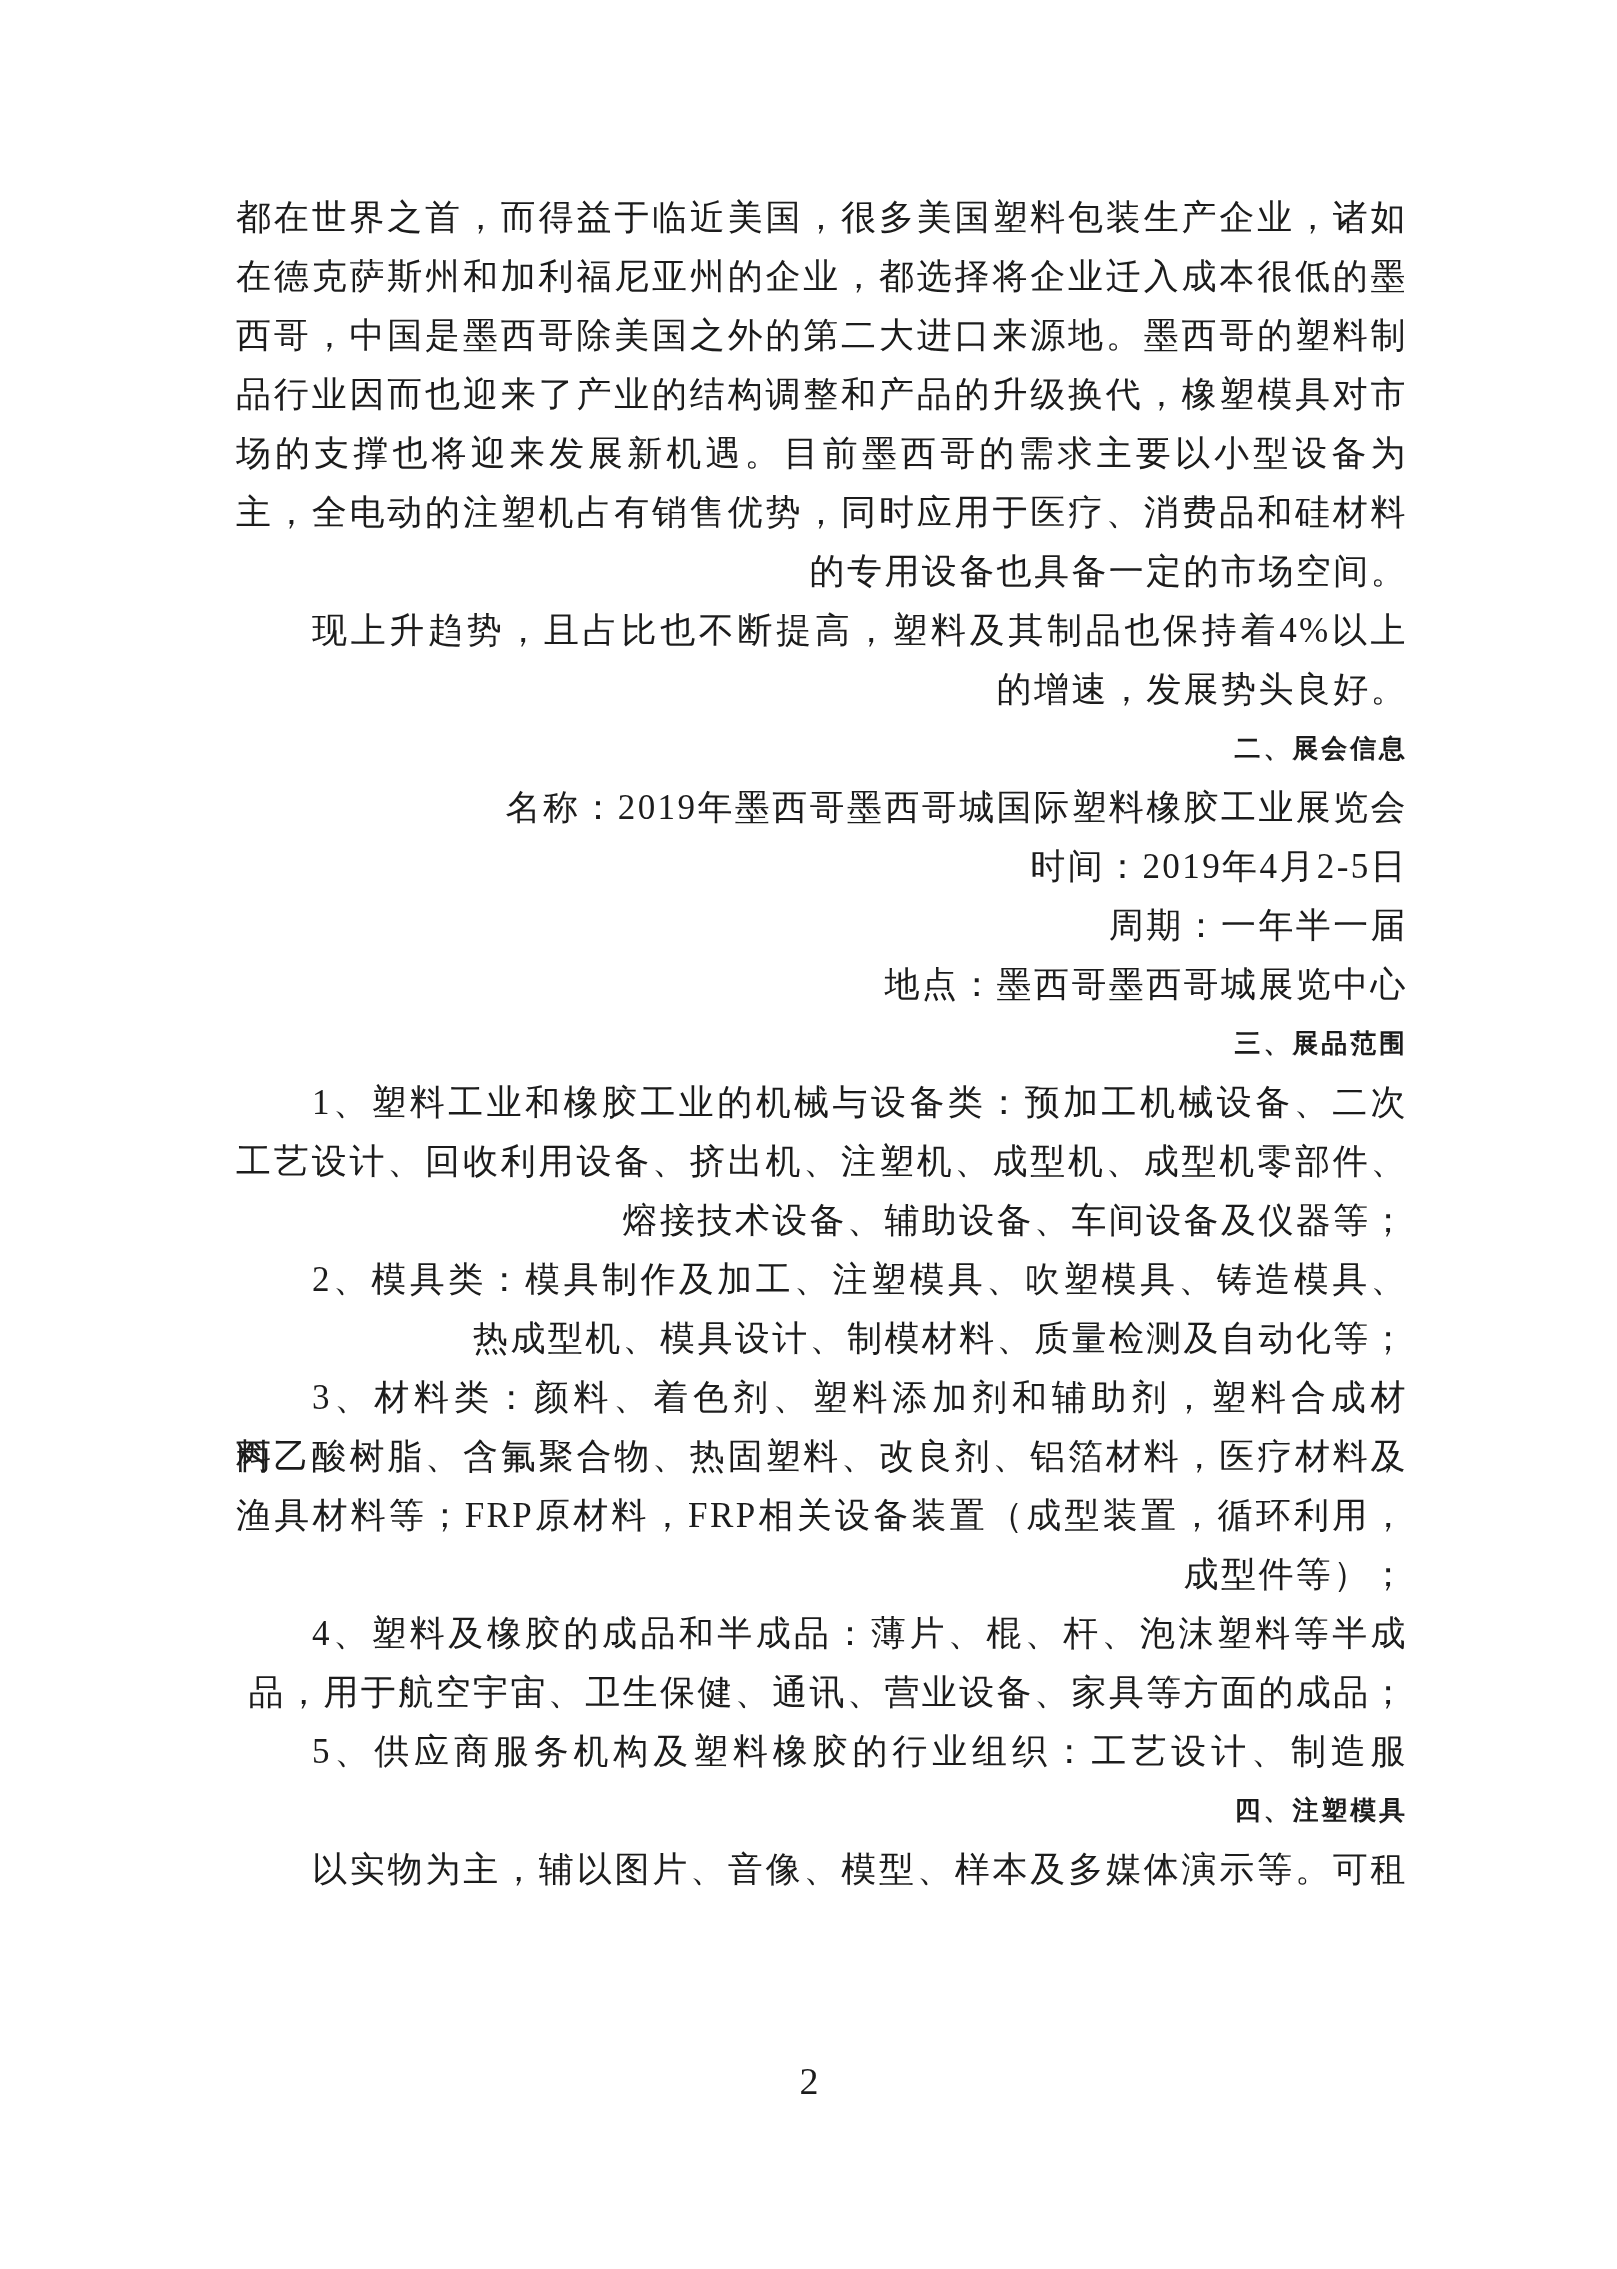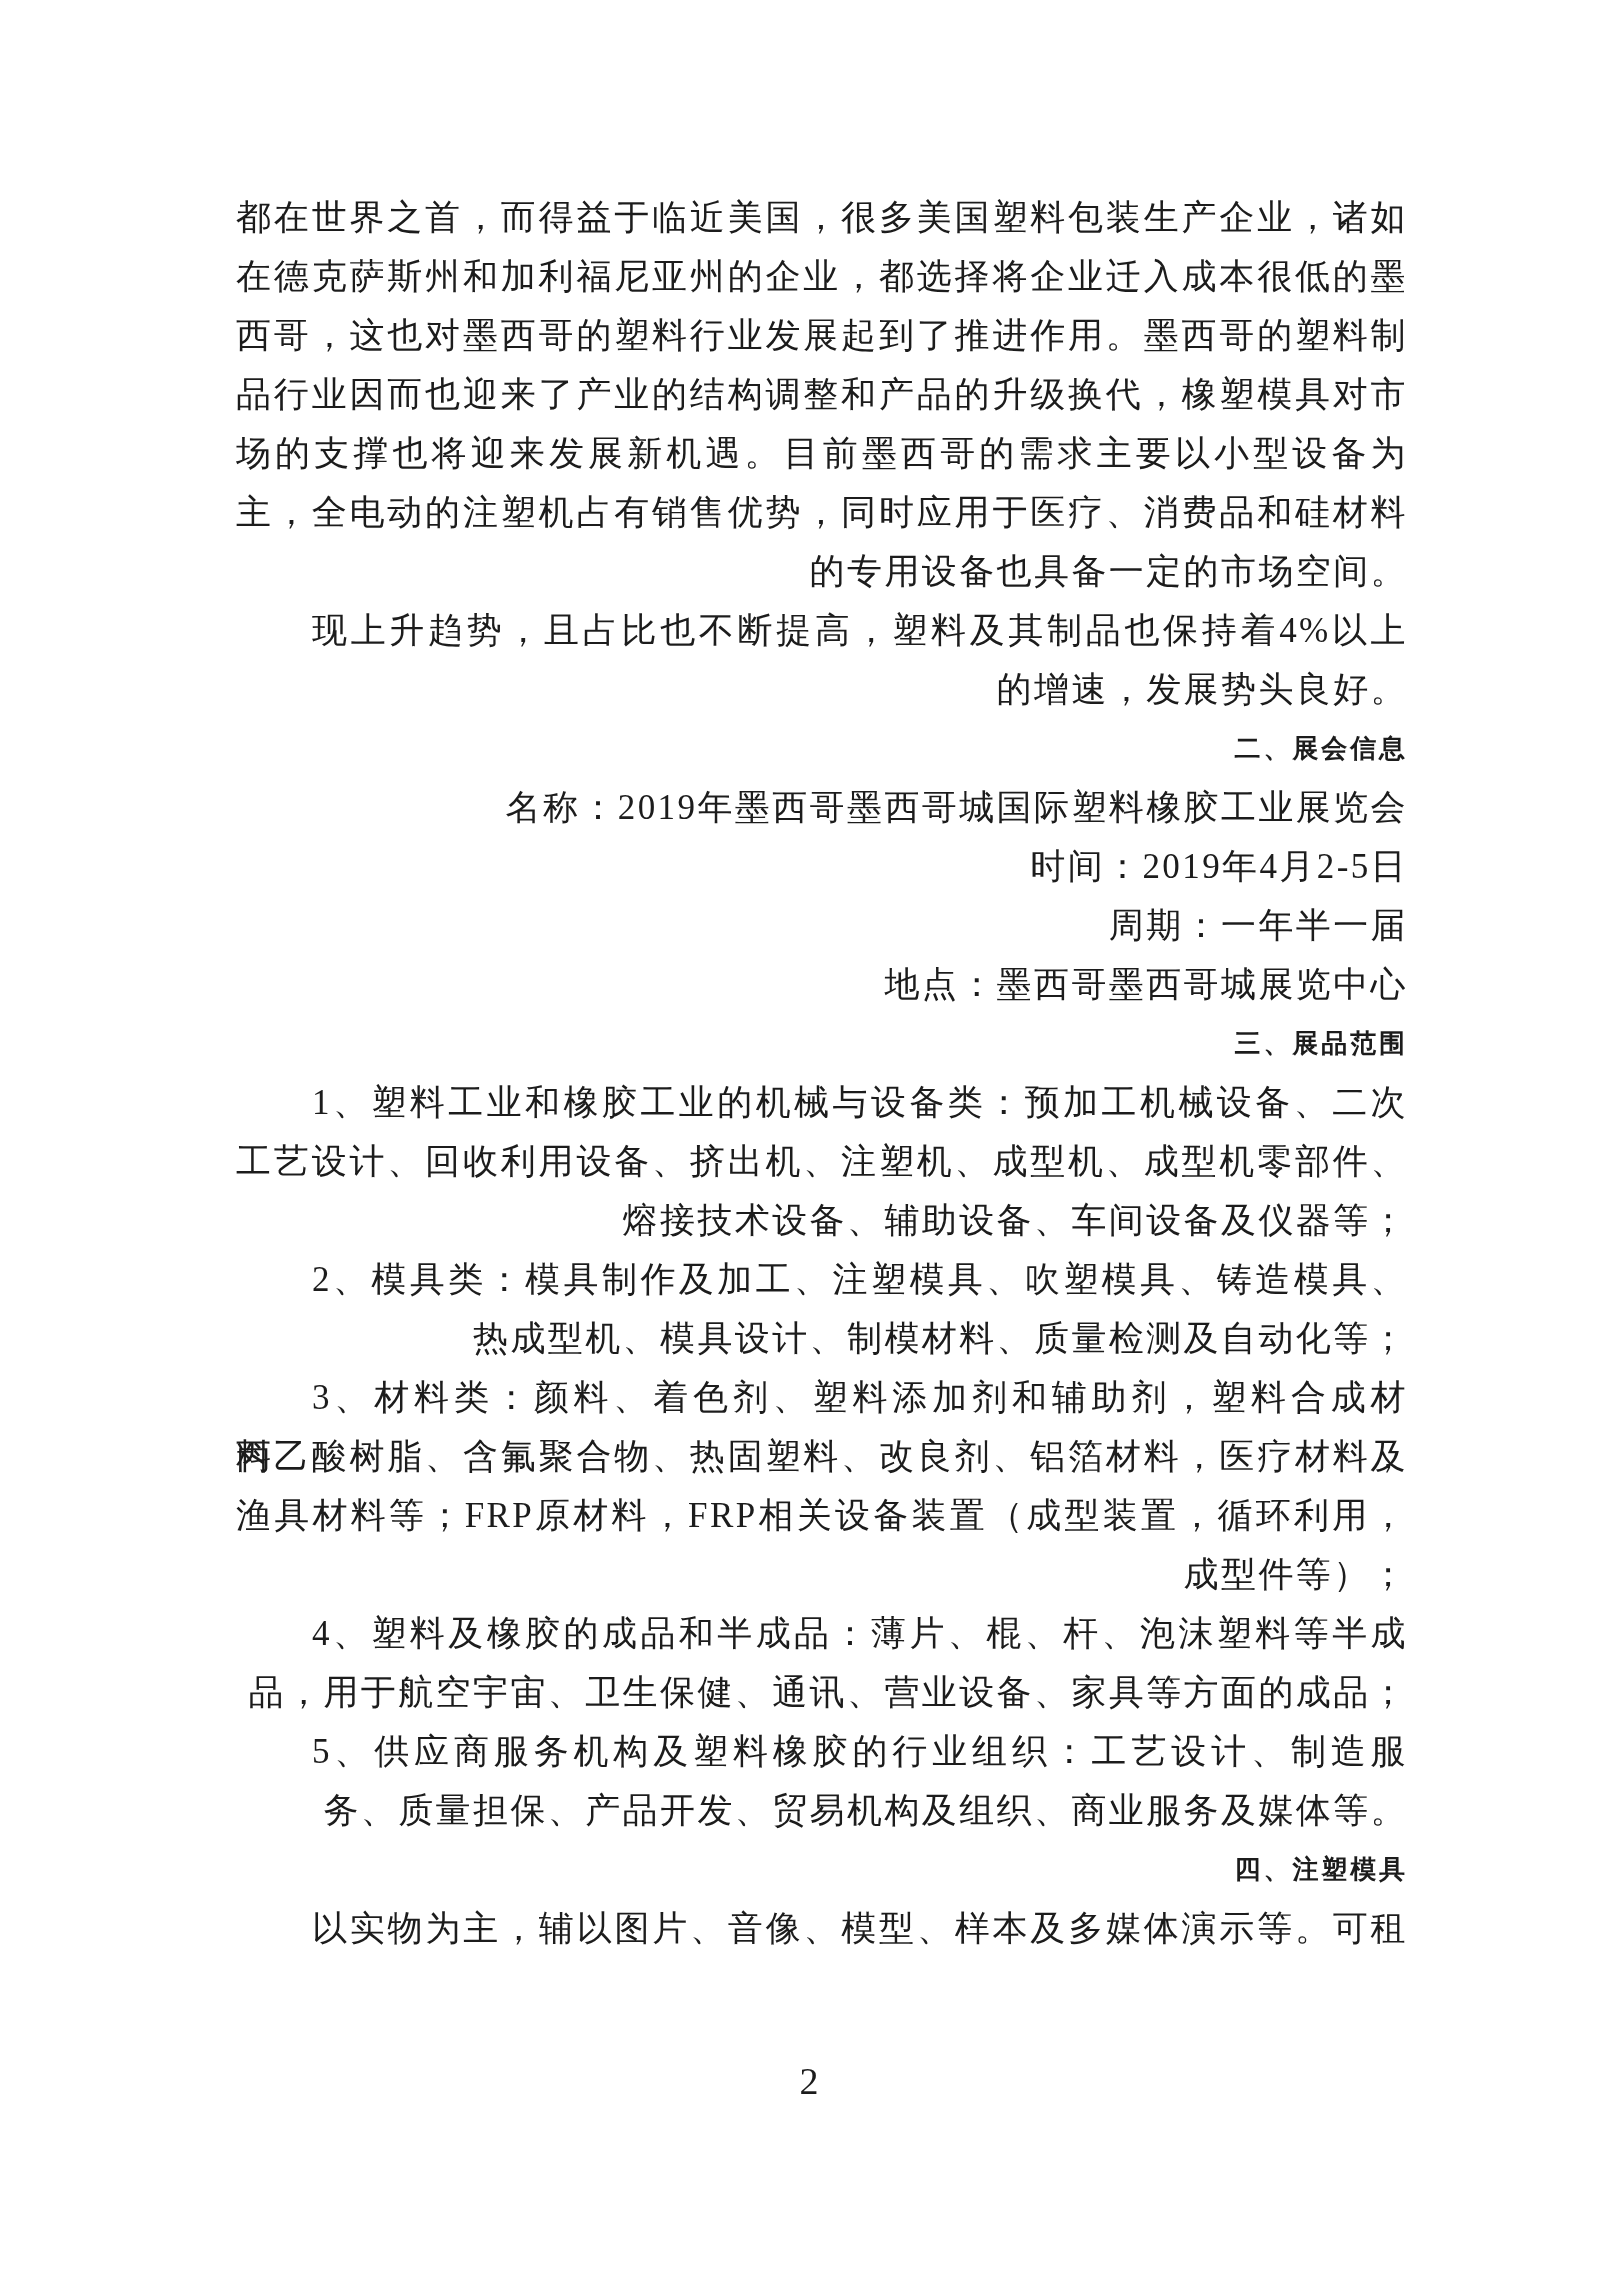--- a/index.html
+++ b/index.html
@@ -62,21 +62,21 @@
     color: #1c1c1c;
   }
 </style>
 </head>
 <body>
 
 <div class="page">
   <div class="content">
       <div class="line fill">都在世界之首，而得益于临近美国，很多美国塑料包装生产企业，诸如</div>
       <div class="line fill">在德克萨斯州和加利福尼亚州的企业，都选择将企业迁入成本很低的墨</div>
-      <div class="line fill">西哥，这也对墨西哥的塑料行业发展起到了推进作用。墨西哥的塑料制</div>
+      <div class="line fill">西哥，中国是墨西哥除美国之外的第二大进口来源地。墨西哥的塑料制</div>
       <div class="line fill">品行业因而也迎来了产业的结构调整和产品的升级换代，橡塑模具对市</div>
       <div class="line fill">场的支撑也将迎来发展新机遇。目前墨西哥的需求主要以小型设备为</div>
       <div class="line fill">主，全电动的注塑机占有销售优势，同时应用于医疗、消费品和硅材料</div>
       <div class="line">的专用设备也具备一定的市场空间。</div>
       <div class="line indent fill">现上升趋势，且占比也不断提高，塑料及其制品也保持着4%以上</div>
       <div class="line">的增速，发展势头良好。</div>
       <div class="line heading indent">二、展会信息</div>
       <div class="line indent">名称：2019年墨西哥墨西哥城国际塑料橡胶工业展览会</div>
       <div class="line indent">时间：2019年4月2-5日</div>
       <div class="line indent">周期：一年半一届</div>
@@ -87,19 +87,18 @@
       <div class="line">熔接技术设备、辅助设备、车间设备及仪器等；</div>
       <div class="line indent fill">2、模具类：模具制作及加工、注塑模具、吹塑模具、铸造模具、</div>
       <div class="line">热成型机、模具设计、制模材料、质量检测及自动化等；</div>
       <div class="line indent fill">3、材料类：颜料、着色剂、塑料添加剂和辅助剂，塑料合成材料，</div>
       <div class="line fill">丙乙酸树脂、含氟聚合物、热固塑料、改良剂、铝箔材料，医疗材料及</div>
       <div class="line fill">渔具材料等；FRP原材料，FRP相关设备装置（成型装置，循环利用，</div>
       <div class="line">成型件等）；</div>
       <div class="line indent fill">4、塑料及橡胶的成品和半成品：薄片、棍、杆、泡沫塑料等半成</div>
       <div class="line">品，用于航空宇宙、卫生保健、通讯、营业设备、家具等方面的成品；</div>
       <div class="line indent fill">5、供应商服务机构及塑料橡胶的行业组织：工艺设计、制造服</div>
-      <div class="line">务、质量担保、产品开发、贸易机构及组织、商业服务及媒体等。</div>
       <div class="line heading indent">四、注塑模具</div>
       <div class="line indent fill">以实物为主，辅以图片、音像、模型、样本及多媒体演示等。可租</div>
     </div>
   <div class="page-number">2</div>
 </div>
 
 
 </body></html>

